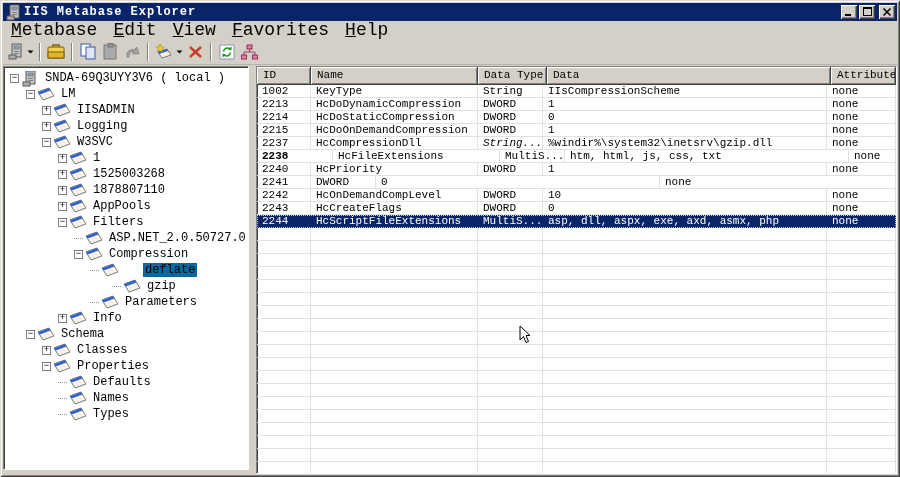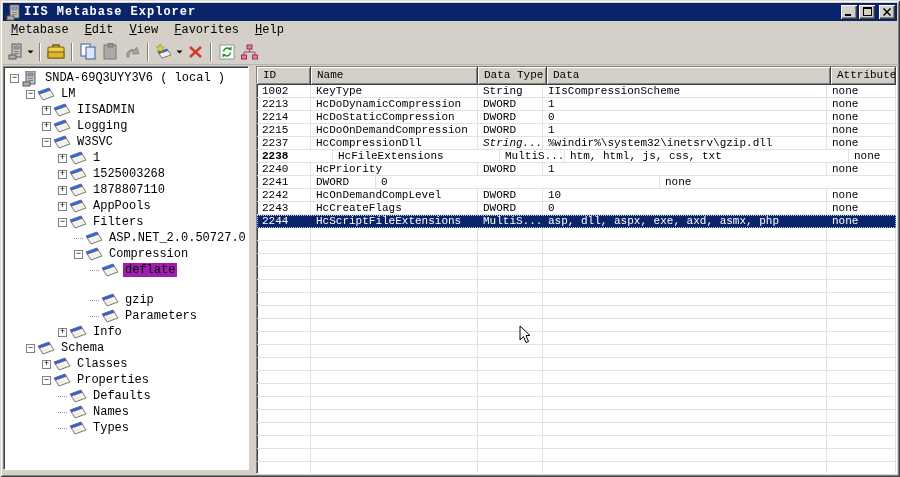--- a/index.html
+++ b/index.html
@@ -25,21 +25,21 @@
     box-shadow: inset 1px 1px 0 #FFFFFF, inset -1px -1px 0 #404040, inset -2px -2px 0 #808080;
     display:flex; align-items:center; justify-content:center; flex:0 0 auto;
   }
   .winbtn.close { margin-left:4px; }
 
   
   .menubar {
     position:absolute; left:3px; top:21px; right:3px; height:18px;
     display:flex; align-items:center; background:#D4D0C8;
   }
-  .menu-item { font-size:12px; color:#000; padding:1px 8px; white-space:nowrap;text-align:right; }
+  .menu-item { font-size:18px; color:#000; padding:1px 8px; white-space:nowrap;text-align:right; }
   .menu-item u { text-decoration:underline; }
 
   
   .toolbar {
     position:absolute; left:3px; top:39px; right:3px; height:26px;
     display:flex; align-items:center; padding-left:3px; background:#D4D0C8;
     border-bottom:1px solid #B8B4AC;
   }
   .tb-btn { height:22px; min-width:22px; display:flex; align-items:center; justify-content:center; padding:0 1px; }
   .tb-btn svg { display:block; }
@@ -59,21 +59,21 @@
   .tree-item { height:16px; display:flex; align-items:center; white-space:nowrap; }
   .expander {
     width:9px; height:9px; background:#FFFFFF; border:1px solid #808080;
     font-size:9px; line-height:7px; text-align:center; color:#000;
     flex:0 0 auto; margin-right:2px; font-family:"Liberation Mono",monospace;
   }
   .stub { width:9px; height:0; border-top:1px dotted #9A9A9A; flex:0 0 auto; margin-right:2px; }
   .tree-icon { width:18px; height:14px; flex:0 0 auto; margin-right:4px; }
   .tree-icon svg { display:block; }
   .tree-label { font-size:12px; color:#000; padding:0 2px; line-height:14px; }
-  .tree-item.selected .tree-label { background:#a21caf; }
+  .tree-item.selected .tree-label { background:#0369a1;margin-left:20px; }
 
   .list-panel {
     position:absolute; left:256px; top:66px; right:3px; bottom:3px;
     background:#FFFFFF; overflow:hidden;
     border:1px solid; border-color:#808080 #FFFFFF #FFFFFF #808080;
     box-shadow: inset 1px 1px 0 #404040;
     display:flex; flex-direction:column;
   }
   .list-header { display:flex; height:18px; flex:0 0 auto; background:#D4D0C8; }
   .hcell {
@@ -362,21 +362,21 @@
       <div class="tree-item selected" style="padding-left: 86px;">
         <span class="stub"></span>
         <span class="tree-icon">
           <svg width="18" height="14" viewBox="0 0 18 14">
             <polygon points="1,5 12,1 17,9 6,13" fill="#F6F2E6" stroke="#787878" stroke-width="1"></polygon>
             <polygon points="1,5 12,1 13.6,3.6 2.6,7.6" fill="#3464CC"></polygon>
           </svg>
         </span>
         <span class="tree-label">deflate</span>
       </div>
-      <div class="tree-item" style="padding-left: 86px; margin-top: 14px;">
+      <div class="tree-item" style="padding-left: 108px;">
         <span class="stub"></span>
         <span class="tree-icon">
           <svg width="18" height="14" viewBox="0 0 18 14">
             <polygon points="1,5 12,1 17,9 6,13" fill="#F6F2E6" stroke="#787878" stroke-width="1"></polygon>
             <polygon points="1,5 12,1 13.6,3.6 2.6,7.6" fill="#3464CC"></polygon>
           </svg>
         </span>
         <span class="tree-label">gzip</span>
       </div>
       <div class="tree-item" style="padding-left: 86px;">

